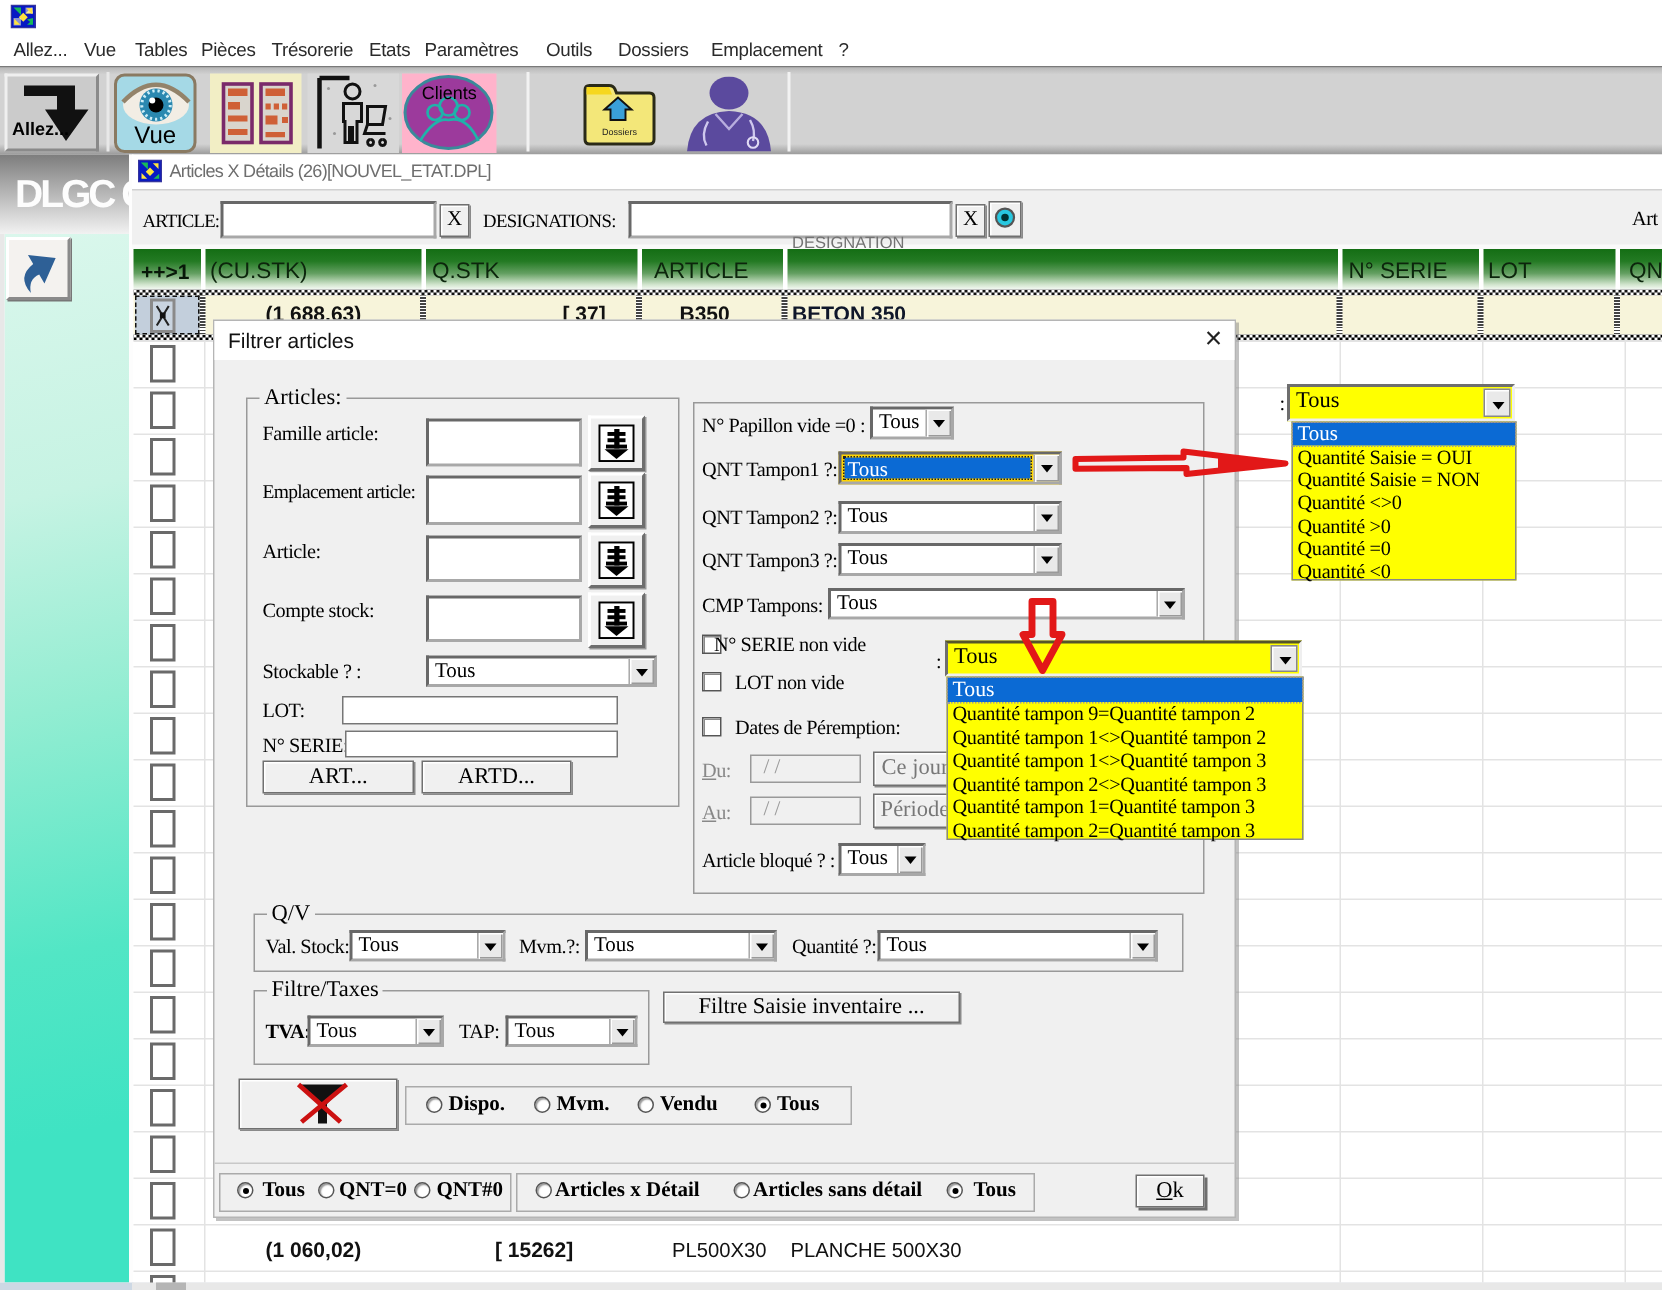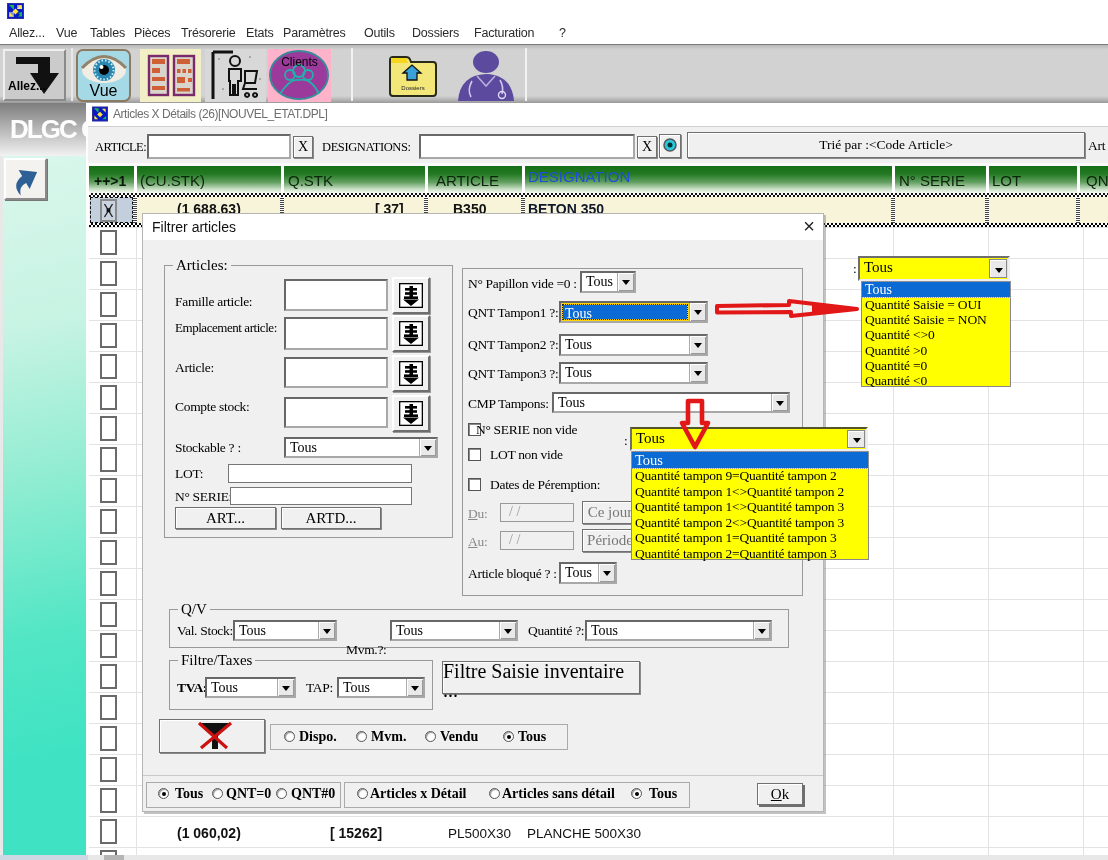--- a/index.html
+++ b/index.html
@@ -52,21 +52,21 @@
 <div class="abs" style="left:0;top:22px;width:1108px;height:22px;background:#fff;"></div>
 <div class="abs mi" style="left:9px;">Allez...</div>
 <div class="abs mi" style="left:56px;">Vue</div>
 <div class="abs mi" style="left:90px;">Tables</div>
 <div class="abs mi" style="left:134px;">Pièces</div>
 <div class="abs mi" style="left:181px;">Trésorerie</div>
 <div class="abs mi" style="left:246px;">Etats</div>
 <div class="abs mi" style="left:283px;">Paramètres</div>
 <div class="abs mi" style="left:364px;">Outils</div>
 <div class="abs mi" style="left:412px;">Dossiers</div>
-<div class="abs mi" style="left:474px;">Facturation</div>
+<div class="abs mi" style="left:474px;">Emplacement</div>
 <div class="abs mi" style="left:559px;">?</div>
 
 <div class="abs" style="left:0;top:44px;width:1108px;height:59px;background:linear-gradient(#b8b8b8,#d2d2d2 8%,#d2d2d2 88%,#9a9a9a);border-top:1px solid #7a7a7a;"></div>
 
 <div class="abs" style="left:3px;top:49px;width:63px;height:52px;background:#cbcbcb;border:2px solid;border-color:#efefef #8a8a8a #8a8a8a #efefef;">
   <svg width="59" height="48" viewBox="0 0 59 48" style="position:absolute;left:0;top:0;">
     <path d="M11 6 L45 6 L45 22 L54 22 L39 43 L25 22 L33 22 L33 13 L11 13 Z" fill="#111"></path>
   </svg>
   <div class="abs" style="left:3px;top:28px;font-size:12px;font-weight:bold;color:#000;">Allez...</div>
 </div>
@@ -175,31 +175,30 @@
 <div class="abs btn3d serif" style="left:293px;top:136px;width:20px;height:22px;font-size:14px;text-align:center;line-height:20px;">X</div>
 <div class="lbl" style="left:322px;top:140px;font-size:12.5px;letter-spacing:-0.4px;">DESIGNATIONS:</div>
 <div class="abs inset" style="left:419px;top:134px;width:216px;height:25px;"></div>
 <div class="abs btn3d serif" style="left:637px;top:136px;width:20px;height:22px;font-size:14px;text-align:center;line-height:20px;">X</div>
 <div class="abs btn3d" style="left:659px;top:134px;width:22px;height:24px;">
   <svg width="18" height="18" viewBox="0 0 18 18" style="margin:1px;">
         <circle cx="9" cy="9" r="6" fill="#28c8e0" stroke="#555" stroke-width="1.5"></circle>
         <circle cx="9" cy="9" r="2.5" fill="#033"></circle>
       </svg>
 </div>
-<div class="abs btn3d serif" style="left:687px;top:132px;width:398px;height:26px;font-size:13.5px;text-align:center;line-height:24px;">Trié par :&lt;Code Article&gt;</div>
 <div class="lbl" style="left:1088px;top:138px;text-align:right;">Art</div>
 
 <div class="abs" style="left:88px;top:163px;width:1020px;height:3px;background:#fafafa;"></div>
 <div class="abs" style="left:89px;top:166px;width:1019px;height:27px;background:linear-gradient(#146e14,#237a23 30%,#639f61 60%,#d2e5ce 88%,#f5faf4);"></div>
 <div class="abs" style="left:89px;top:193px;width:1019px;height:4px;background:repeating-conic-gradient(#111 0% 25%, #fff 0% 50%) 0 0/4px 4px;"></div>
 <div class="abs" style="left:94px;top:173px;font-size:14px;font-weight:bold;color:#081808;">++&gt;1</div>
 <div class="abs" style="left:140px;top:172px;font-size:15px;color:#0c250c;">(CU.STK)</div>
 <div class="abs" style="left:288px;top:172px;font-size:15px;color:#0c250c;">Q.STK</div>
 <div class="abs" style="left:436px;top:172px;font-size:15px;color:#0c250c;">ARTICLE</div>
-<div class="abs" style="left:528px;top:168px;font-size:15px;color:#1d4ed8;">DESIGNATION</div>
+<div class="abs" style="left:528px;top:156px;font-size:11px;color:#737373;">DESIGNATION</div>
 <div class="abs" style="left:899px;top:172px;font-size:15px;color:#0c250c;">N° SERIE</div>
 <div class="abs" style="left:992px;top:172px;font-size:15px;color:#0c250c;">LOT</div>
 <div class="abs" style="left:1086px;top:172px;font-size:15px;color:#0c250c;">QNT</div>
 
 <div class="abs" style="left:134px;top:166px;width:3px;height:27px;background:#fff;"></div>
 <div class="abs" style="left:281px;top:166px;width:3px;height:27px;background:#fff;"></div>
 <div class="abs" style="left:425px;top:166px;width:3px;height:27px;background:#fff;"></div>
 <div class="abs" style="left:522px;top:166px;width:3px;height:27px;background:#fff;"></div>
 <div class="abs" style="left:892px;top:166px;width:3px;height:27px;background:#fff;"></div>
 <div class="abs" style="left:986px;top:166px;width:3px;height:27px;background:#fff;"></div>
@@ -287,21 +286,21 @@
 <div class="abs" style="left:104px;top:855px;width:20px;height:5px;background:#b5b5b5;"></div>
 
 <div class="abs" style="left:142px;top:213px;width:682px;height:599px;background:#f0f0f0;border:1px solid #b5b5b5;box-shadow:2px 2px 0 rgba(120,120,120,0.45);"></div>
 <div class="abs" style="left:143px;top:214px;width:680px;height:26px;background:#fff;"></div>
 <div class="abs" style="left:152px;top:219px;font-size:14px;color:#111;">Filtrer articles</div>
 <div class="abs" style="left:799px;top:215px;width:20px;height:22px;font-size:20px;font-weight:300;color:#222;text-align:center;line-height:22px;">×</div>
 
 <div class="abs grp" style="left:164px;top:265px;width:289px;height:273px;">
       <span>Articles:</span>
     </div>
-<div class="lbl" style="left:175px;top:294px;">Famille article:</div>
+<div class="lbl" style="left:175px;top:281px;">Famille article:</div>
 <div class="abs inset" style="left:284px;top:279px;width:104px;height:32px;"></div>
 <div class="lbl" style="left:175px;top:320px;font-size:13px;letter-spacing:-0.45px;">Emplacement article:</div>
 <div class="abs inset" style="left:284px;top:317px;width:104px;height:33px;"></div>
 <div class="lbl" style="left:175px;top:360px;">Article:</div>
 <div class="abs inset" style="left:284px;top:357px;width:104px;height:31px;"></div>
 <div class="lbl" style="left:175px;top:399px;">Compte stock:</div>
 <div class="abs inset" style="left:284px;top:397px;width:104px;height:31px;"></div>
 <div class="lbl" style="left:175px;top:440px;">Stockable ? :</div>
 <div class="combo" style="left:284px;top:437px;width:154px;height:21px;">
       <span class="val">Tous</span>
@@ -407,21 +406,21 @@
 
 <div class="abs grp" style="left:169px;top:609px;width:620px;height:39px;">
       <span>Q/V</span>
     </div>
 <div class="lbl" style="left:177px;top:623px;">Val. Stock:</div>
 <div class="combo" style="left:233px;top:620px;width:104px;height:21px;">
       <span class="val">Tous</span>
       <span class="cbtn"></span>
       <span class="arr"></span>
     </div>
-<div class="lbl" style="left:346px;top:623px;margin-top:19px;">Mvm.?:</div>
+<div class="lbl" style="left:346px;top:623px;">Mvm.?:</div>
 <div class="combo" style="left:390px;top:620px;width:128px;height:21px;">
       <span class="val">Tous</span>
       <span class="cbtn"></span>
       <span class="arr"></span>
     </div>
 <div class="lbl" style="left:528px;top:623px;">Quantité ?:</div>
 <div class="combo" style="left:585px;top:620px;width:187px;height:21px;">
       <span class="val">Tous</span>
       <span class="cbtn"></span>
       <span class="arr"></span>
@@ -435,21 +434,21 @@
       <span class="val">Tous</span>
       <span class="cbtn"></span>
       <span class="arr"></span>
     </div>
 <div class="lbl" style="left:306px;top:680px;">TAP:</div>
 <div class="combo" style="left:337px;top:677px;width:88px;height:21px;">
       <span class="val">Tous</span>
       <span class="cbtn"></span>
       <span class="arr"></span>
     </div>
-<div class="abs btn3d serif" style="left:442px;top:661px;width:198px;height:33px;font-size:20px;text-align:left;line-height:19px;">Filtre Saisie inventaire ...</div>
+<div class="abs btn3d serif" style="left:442px;top:661px;width:198px;height:21px;font-size:15px;text-align:center;line-height:19px;">Filtre Saisie inventaire ...</div>
 
 <div class="abs btn3d" style="left:159px;top:719px;width:106px;height:34px;">
   <svg width="70" height="32" viewBox="0 0 70 32" style="position:absolute;left:26px;top:0;">
     <path d="M14 3 L44 3 L32 16 L32 29 L26 29 L26 16 Z" fill="#111"></path>
     <path d="M13 3 L41 28 M45 3 L15 28" stroke="#cc1111" stroke-width="3.2"></path>
   </svg>
 </div>
 
 <div class="abs grp" style="left:270px;top:724px;width:298px;height:26px;border-color:#aaa;"></div>
 <div class="radio" style="left:284px;top:731px;"></div>

